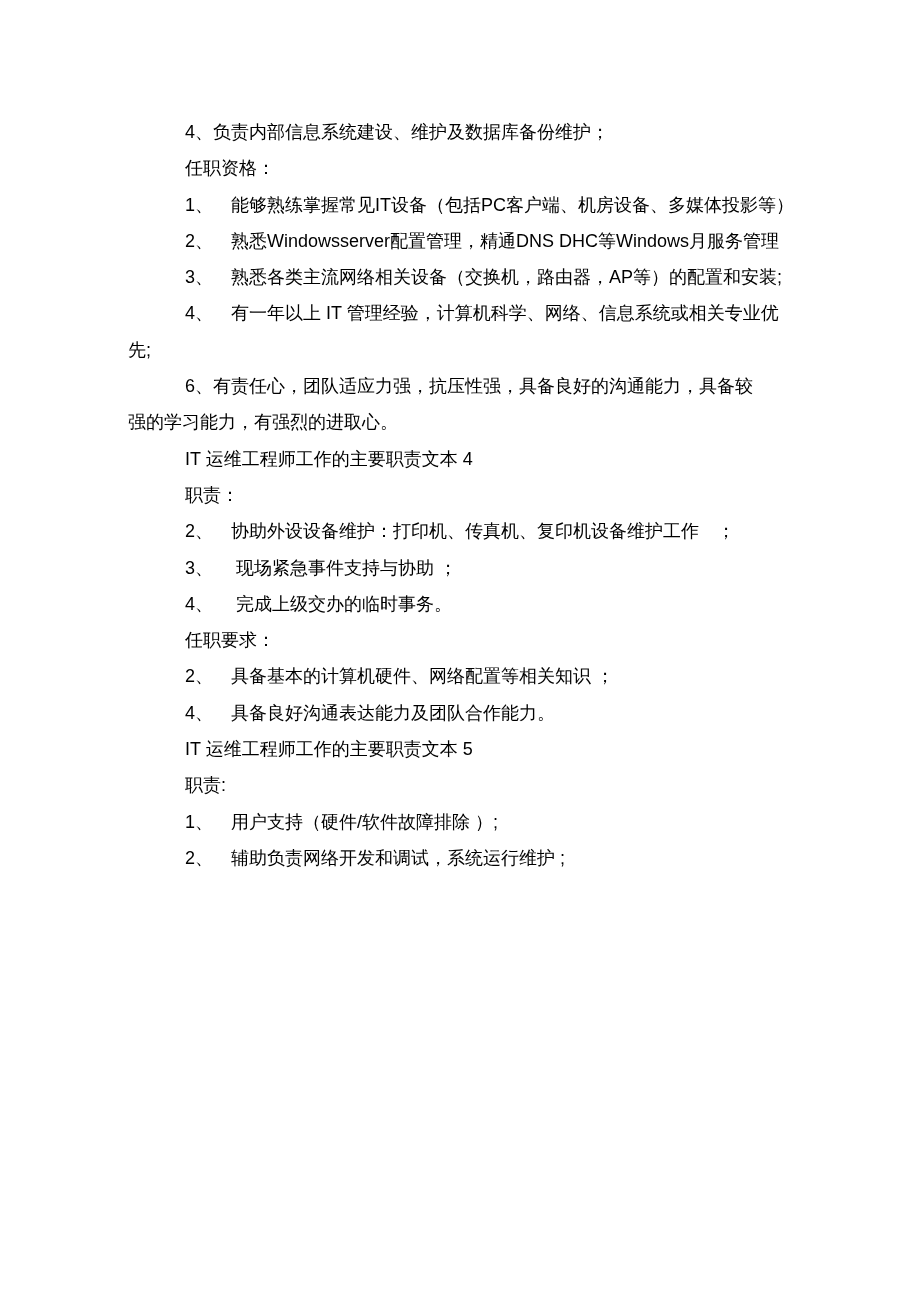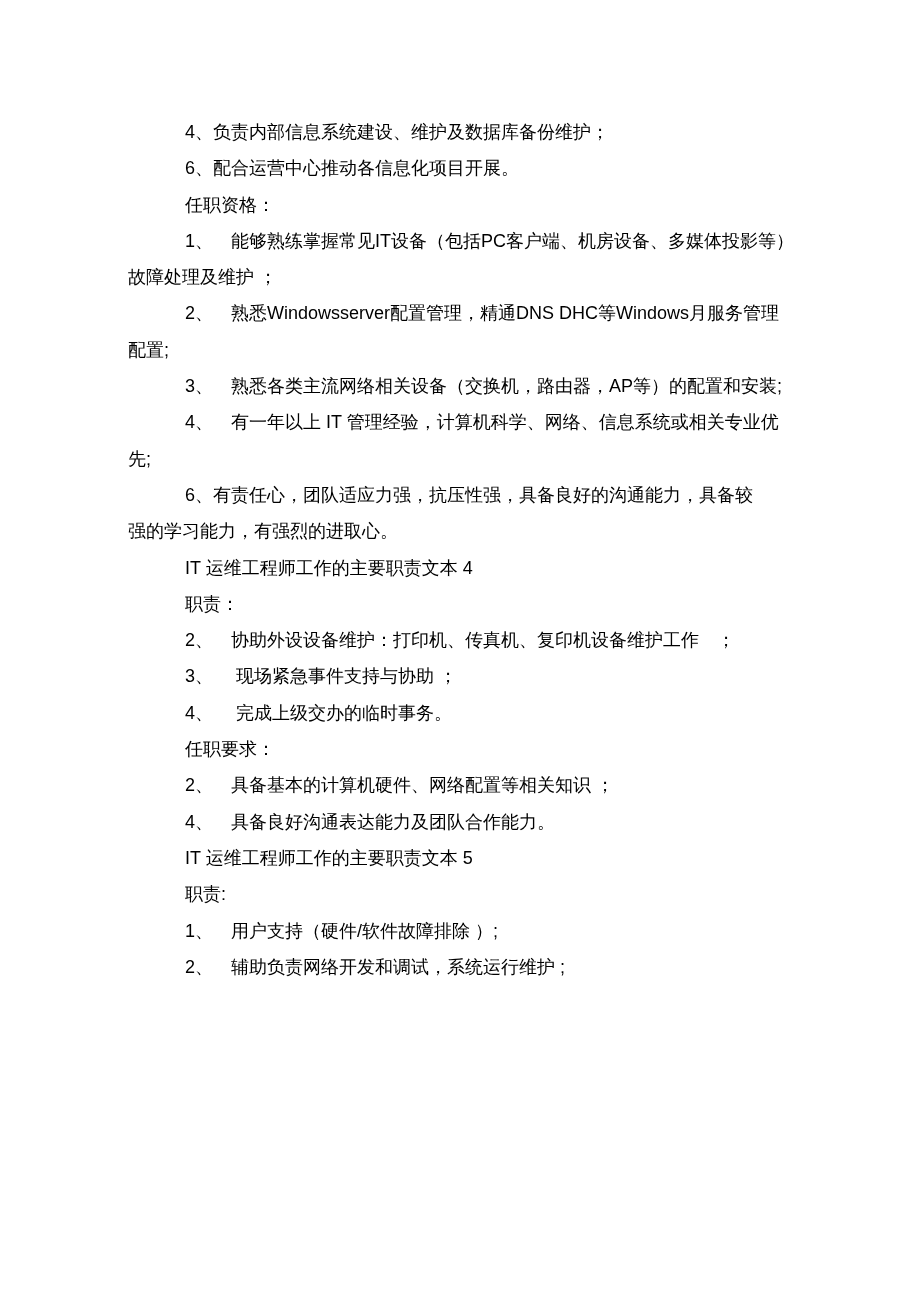--- a/index.html
+++ b/index.html
@@ -35,26 +35,23 @@
   .line.cont {
     text-indent: 0;
   }
 </style>
 </head>
 <body>
 
 <div class="page" style="background: rgb(255, 255, 255);">
   <div class="doc-body" style="color: rgb(0, 0, 0);">
       <div class="line item">4、负责内部信息系统建设、维护及数据库备份维护；</div>
-      <div class="line item">6、配合运营中心推动各信息化项目开展。</div>
       <div class="line item">任职资格：</div>
       <div class="line item">1、　能够熟练掌握常见IT设备（包括PC客户端、机房设备、多媒体投影等）</div>
-      <div class="line cont">故障处理及维护 ；</div>
       <div class="line item">2、　熟悉Windowsserver配置管理，精通DNS DHC等Windows月服务管理</div>
-      <div class="line cont">配置;</div>
       <div class="line item">3、　熟悉各类主流网络相关设备（交换机，路由器，AP等）的配置和安装;</div>
       <div class="line item">4、　有一年以上 IT 管理经验，计算机科学、网络、信息系统或相关专业优</div>
       <div class="line cont">先;</div>
       <div class="line item">6、有责任心，团队适应力强，抗压性强，具备良好的沟通能力，具备较</div>
       <div class="line cont">强的学习能力，有强烈的进取心。</div>
       <div class="line item">IT 运维工程师工作的主要职责文本 4</div>
       <div class="line item">职责：</div>
       <div class="line item">2、　协助外设设备维护：打印机、传真机、复印机设备维护工作　；</div>
       <div class="line item">3、　 现场紧急事件支持与协助 ；</div>
       <div class="line item">4、　 完成上级交办的临时事务。</div>

